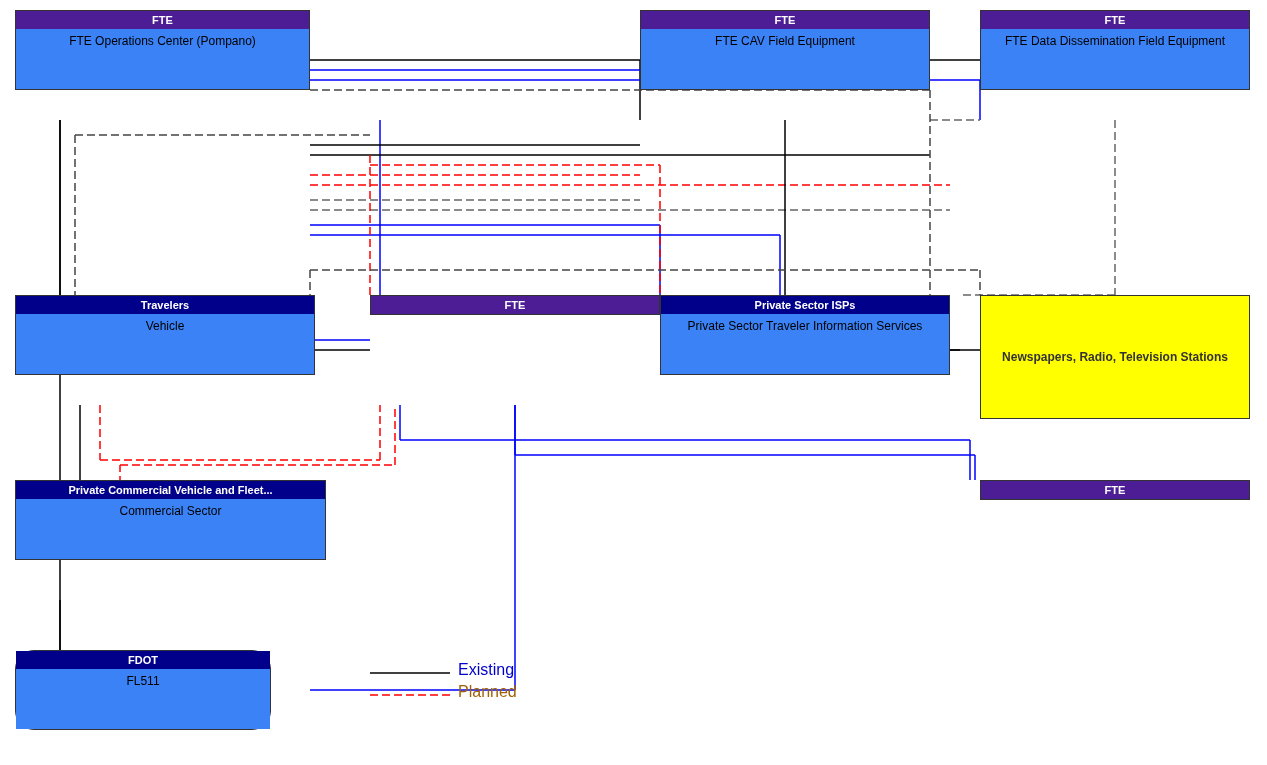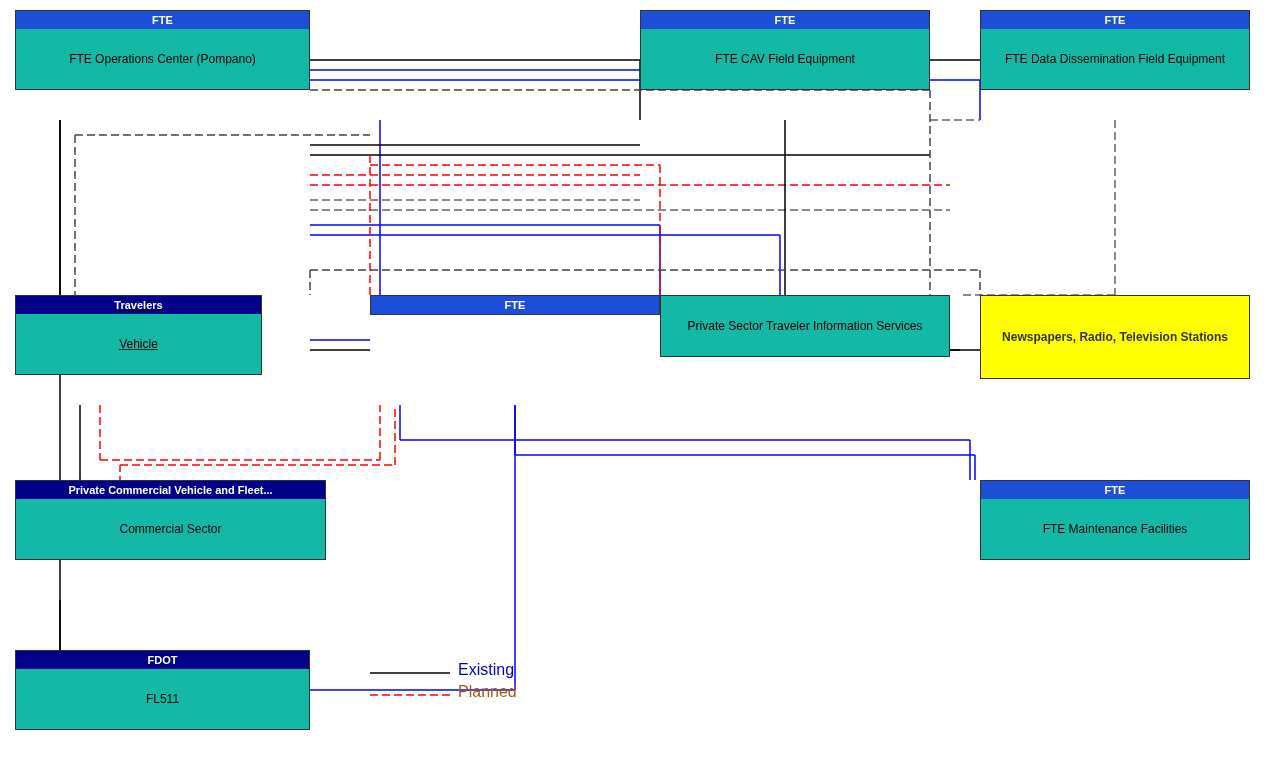--- a/index.html
+++ b/index.html
@@ -13,21 +13,21 @@
     }
 
     .node {
       position: absolute;
       border: 1.5px solid #333;
       text-align: center;
       font-size: 12px;
     }
 
     .node-header {
-      background: #1d4ed8;
+      background: #4c1d95;
       color: white;
       padding: 3px 5px;
       font-size: 11px;
       font-weight: bold;
     }
 
     .node-header.travelers {
       background: #00008B;
     }
 
@@ -40,25 +40,24 @@
       background: #00008B;
       color: white;
     }
 
     .node-header.private-commercial {
       background: #00008B;
       color: white;
     }
 
     .node-body {
-      background: #14b8a6;
+      background: #3b82f6;
       padding: 5px;
       min-height: 60px;
       display: flex;
-      align-items: center;
       justify-content: center;
     }
 
     .node-yellow {
       background: yellow;
       border: 1.5px solid #333;
       position: absolute;
       text-align: center;
       font-size: 12px;
       padding: 10px;
@@ -198,56 +197,54 @@
     </div>
   </div>
 
   <div class="node" style="left:980px; top:10px; width:270px;">
     <div class="node-header">FTE</div>
     <div class="node-body">
       <span>FTE Data Dissemination Field Equipment</span>
     </div>
   </div>
 
-  <div class="node" style="left:15px; top:295px; width:247px;text-decoration:underline;">
+  <div class="node" style="left:15px; top:295px; width:300px;">
     <div class="node-header travelers">Travelers</div>
     <div class="node-body">
       <span>Vehicle</span>
     </div>
   </div>
 
   <div class="node" style="left:370px; top:295px; width:290px;">
     <div class="node-header">FTE</div>
   </div>
 
   <div class="node" style="left:660px; top:295px; width:290px;">
+    <div class="node-header private-sector">Private Sector ISPs</div>
     <div class="node-body">
       <span>Private Sector Traveler Information Services</span>
     </div>
   </div>
 
-  <div class="node-yellow" style="left:980px; top:295px; width:270px; height:84px; font-weight:bold; color:#333;">
+  <div class="node-yellow" style="left:980px; top:295px; width:270px; height:124px; font-weight:bold; color:#333;">
     <span>Newspapers, Radio, Television Stations</span>
   </div>
 
   <div class="node" style="left:15px; top:480px; width:311px;">
     <div class="node-header private-commercial">Private Commercial Vehicle and Fleet...</div>
     <div class="node-body">
       <span>Commercial Sector</span>
     </div>
   </div>
 
   <div class="node" style="left:980px; top:480px; width:270px;">
     <div class="node-header">FTE</div>
-    <div class="node-body">
-      <span>FTE Maintenance Facilities</span>
-    </div>
-  </div>
-
-  <div class="node" style="left:15px; top:650px; width:295px;">
+  </div>
+
+  <div class="node" style="left:15px; top:650px; width:256px;border-radius:19px;">
     <div class="node-header fdot">FDOT</div>
     <div class="node-body">
       <span>FL511</span>
     </div>
   </div>
 
   <div class="legend" style="left:370px; bottom:60px;">
     <div class="legend-item">
       <div class="legend-line">
         <svg width="80" height="12">

